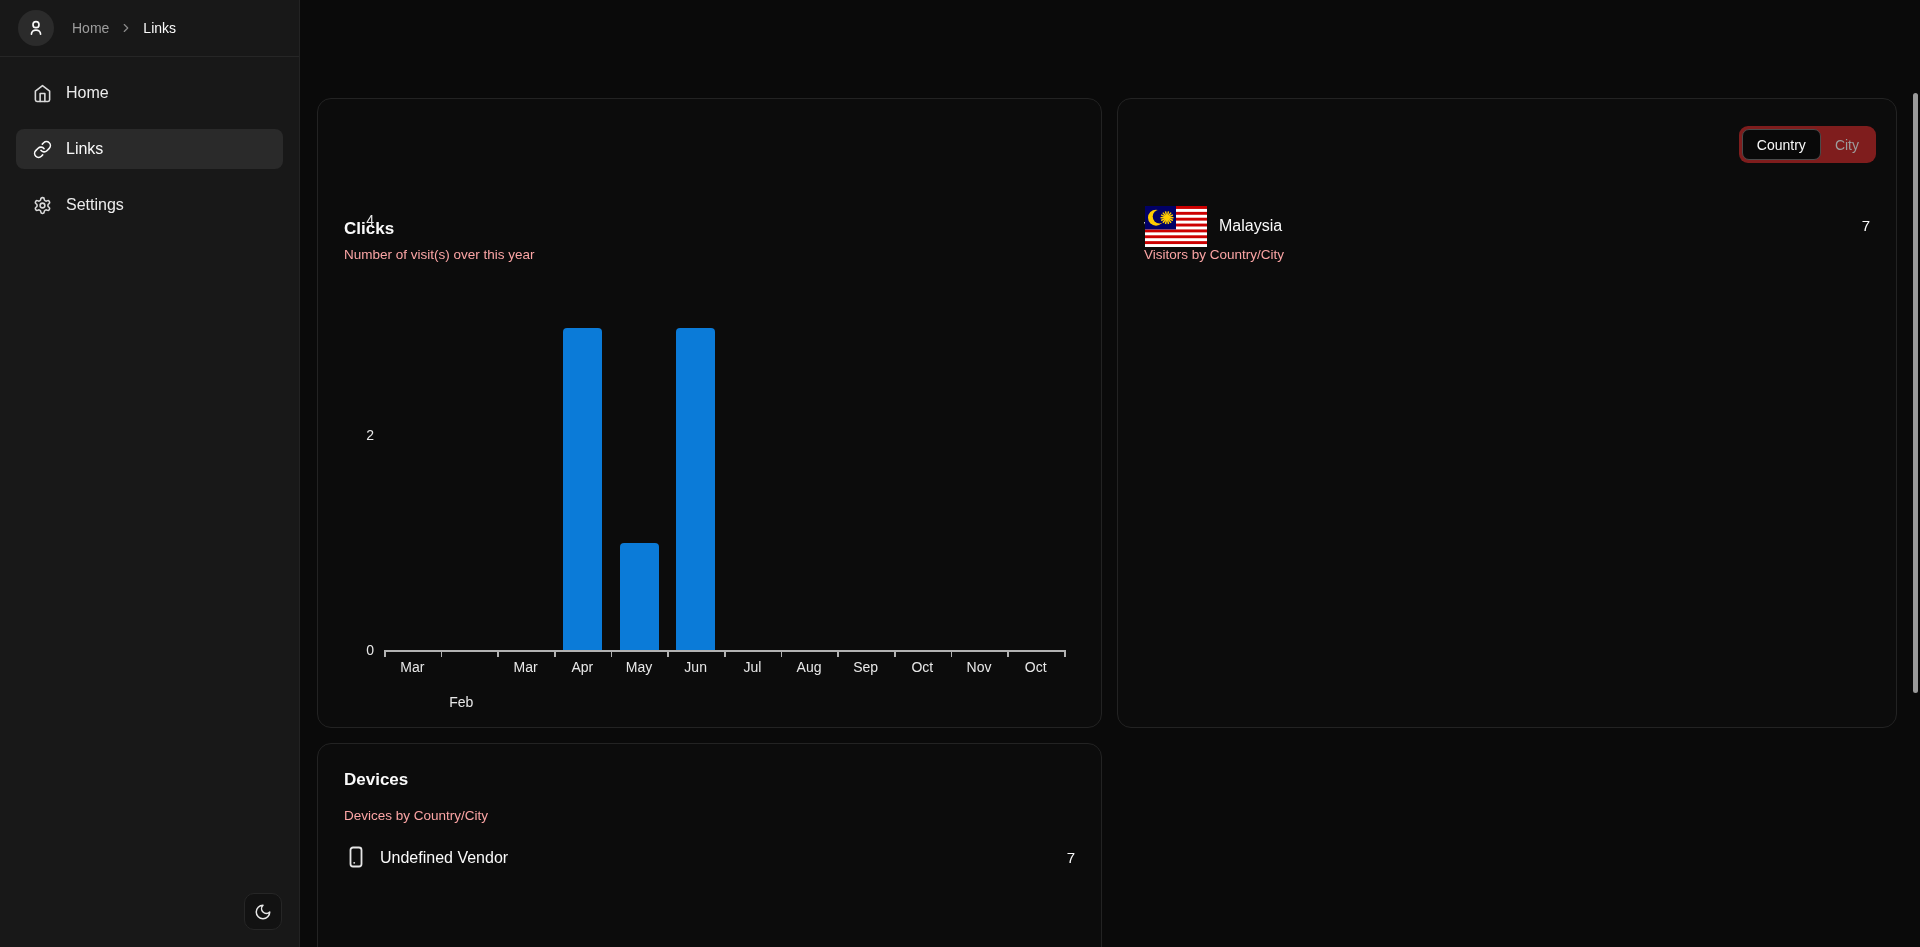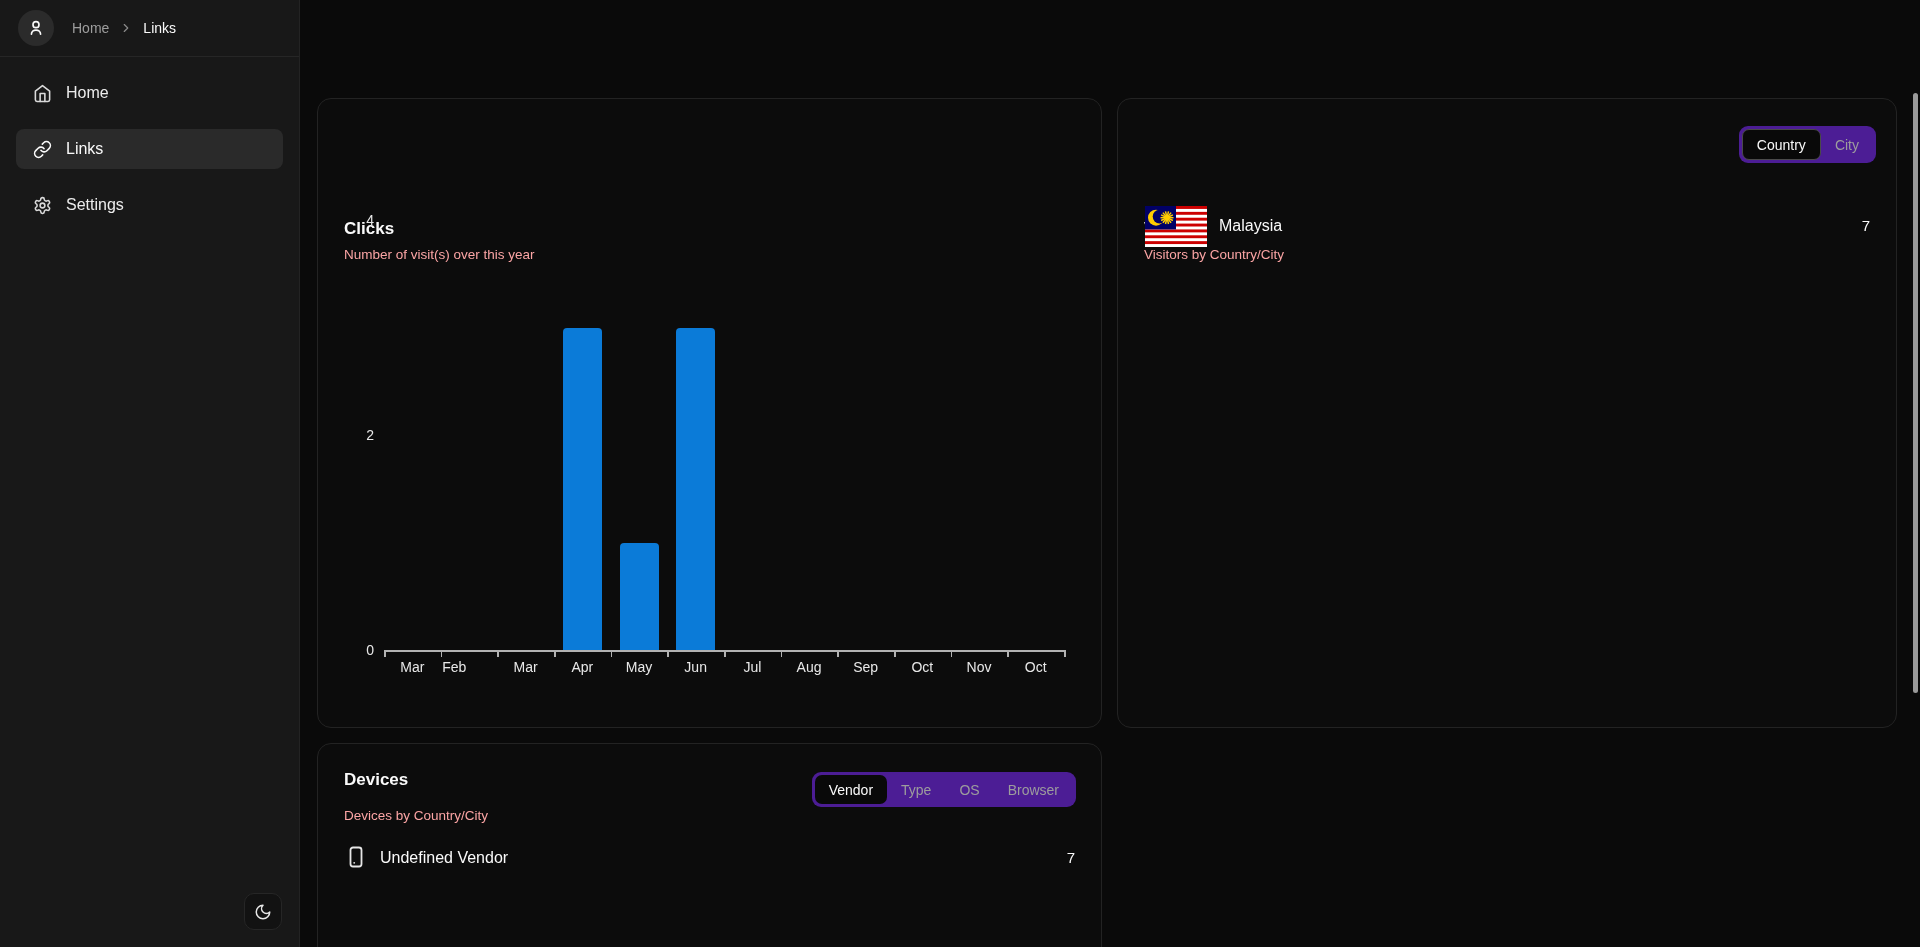--- a/index.html
+++ b/index.html
@@ -31,21 +31,21 @@
   .clicks-card{left:17px;top:98px;width:785px;height:630px;padding-left:8px;}
   .visitors-card{left:817px;top:98px;width:780px;height:630px;}
   .devices-card{left:17px;top:743px;width:785px;height:270px;}
   .bar{position:absolute;bottom:0;border-radius:4px 4px 0 0;}
   .axis-line{position:absolute;left:66px;top:551px;width:681px;height:2px;background:#b3b3b3;}
   .tick{position:absolute;top:551px;width:1.5px;height:7px;background:#b3b3b3;}
   .x-lab{position:absolute;top:560px;font-size:14px;color:#e8e8e8;text-align:center;}
   .y-lab{position:absolute;left:10px;width:46px;font-size:14px;color:#e8e8e8;text-align:right;height:18px;line-height:18px;}
 
   
-  .seg{position:absolute;display:flex;align-items:center;background:#4c1d95;border-radius:9px;padding:3px;box-sizing:border-box;}
+  .seg{position:absolute;display:flex;align-items:center;background:#7f1d1d;border-radius:9px;padding:3px;box-sizing:border-box;}
   .seg .opt{font-size:14px;color:#9d9d9d;padding:0 14px;height:29px;display:flex;align-items:center;border-radius:7px;cursor:pointer;white-space:nowrap;}
   .seg .opt.sel{background:#090909;color:#fafafa;}
   .seg.vis-seg{right:20px;top:27px;}
   .seg.vis-seg .opt.sel{border:1px solid #4a4a4a;}
   .seg.dev-seg{right:25px;top:28px;}
 
   
   .row-count{position:absolute;right:26px;font-size:15px;color:#fafafa;}
   .flag{position:absolute;left:27px;top:107px;width:62px;height:41px;}
   .v-row-label{position:absolute;left:101px;top:118px;font-size:16px;}
@@ -133,21 +133,21 @@
           <div class="tick" style="left:292.7px;"></div>
           <div class="tick" style="left:349.3px;"></div>
           <div class="tick" style="left:406.0px;"></div>
           <div class="tick" style="left:462.7px;"></div>
           <div class="tick" style="left:519.3px;"></div>
           <div class="tick" style="left:576.0px;"></div>
           <div class="tick" style="left:632.7px;"></div>
           <div class="tick" style="left:689.3px;"></div>
           <div class="tick" style="left:746.0px;"></div>
           <div class="x-lab" style="left:66.0px;width:56.7px;">Mar</div>
-          <div class="x-lab" style="left:108px;width:56.7px;">Feb</div>
+          <div class="x-lab" style="left:115px;width:56.7px;margin-top:35px;">Feb</div>
           <div class="x-lab" style="left:179.3px;width:56.7px;">Mar</div>
           <div class="x-lab" style="left:236.0px;width:56.7px;">Apr</div>
           <div class="x-lab" style="left:292.7px;width:56.7px;">May</div>
           <div class="x-lab" style="left:349.3px;width:56.7px;">Jun</div>
           <div class="x-lab" style="left:406.0px;width:56.7px;">Jul</div>
           <div class="x-lab" style="left:462.7px;width:56.7px;">Aug</div>
           <div class="x-lab" style="left:519.3px;width:56.7px;text-align:center;">Sep</div>
           <div class="x-lab" style="left:576.0px;width:56.7px;">Oct</div>
           <div class="x-lab" style="left:632.7px;width:56.7px;">Nov</div>
           <div class="x-lab" style="left:689.3px;width:56.7px;">Oct</div>
@@ -188,26 +188,20 @@
           <circle cx="22" cy="11.7" r="2.6" fill="#ffcc00"></circle>
         </svg>
         <div class="v-row-label">Malaysia</div>
         <div class="row-count v-row-count">7</div>
       </div>
     </div>
 
     <div class="card devices-card">
       <div class="card-title" style="top:26px;">Devices</div>
       <div class="card-sub" style="top:64px;">Devices by Country/City</div>
-      <div class="seg dev-seg">
-        <div class="opt sel">Vendor</div>
-        <div class="opt">Type</div>
-        <div class="opt">OS</div>
-        <div class="opt">Browser</div>
-      </div>
       <div>
         <svg class="d-row-icon" width="24" height="24" viewBox="0 0 24 24" fill="none" stroke="#e5e5e5" stroke-width="1.8" stroke-linecap="round" stroke-linejoin="round">
             <rect x="6.5" y="2.5" width="11" height="19" rx="2.5"></rect>
             <path d="M10.2 17.8h.01"></path>
           </svg>
         <div class="d-row-label">Undefined Vendor</div>
         <div class="row-count d-row-count">7</div>
       </div>
     </div>
 

